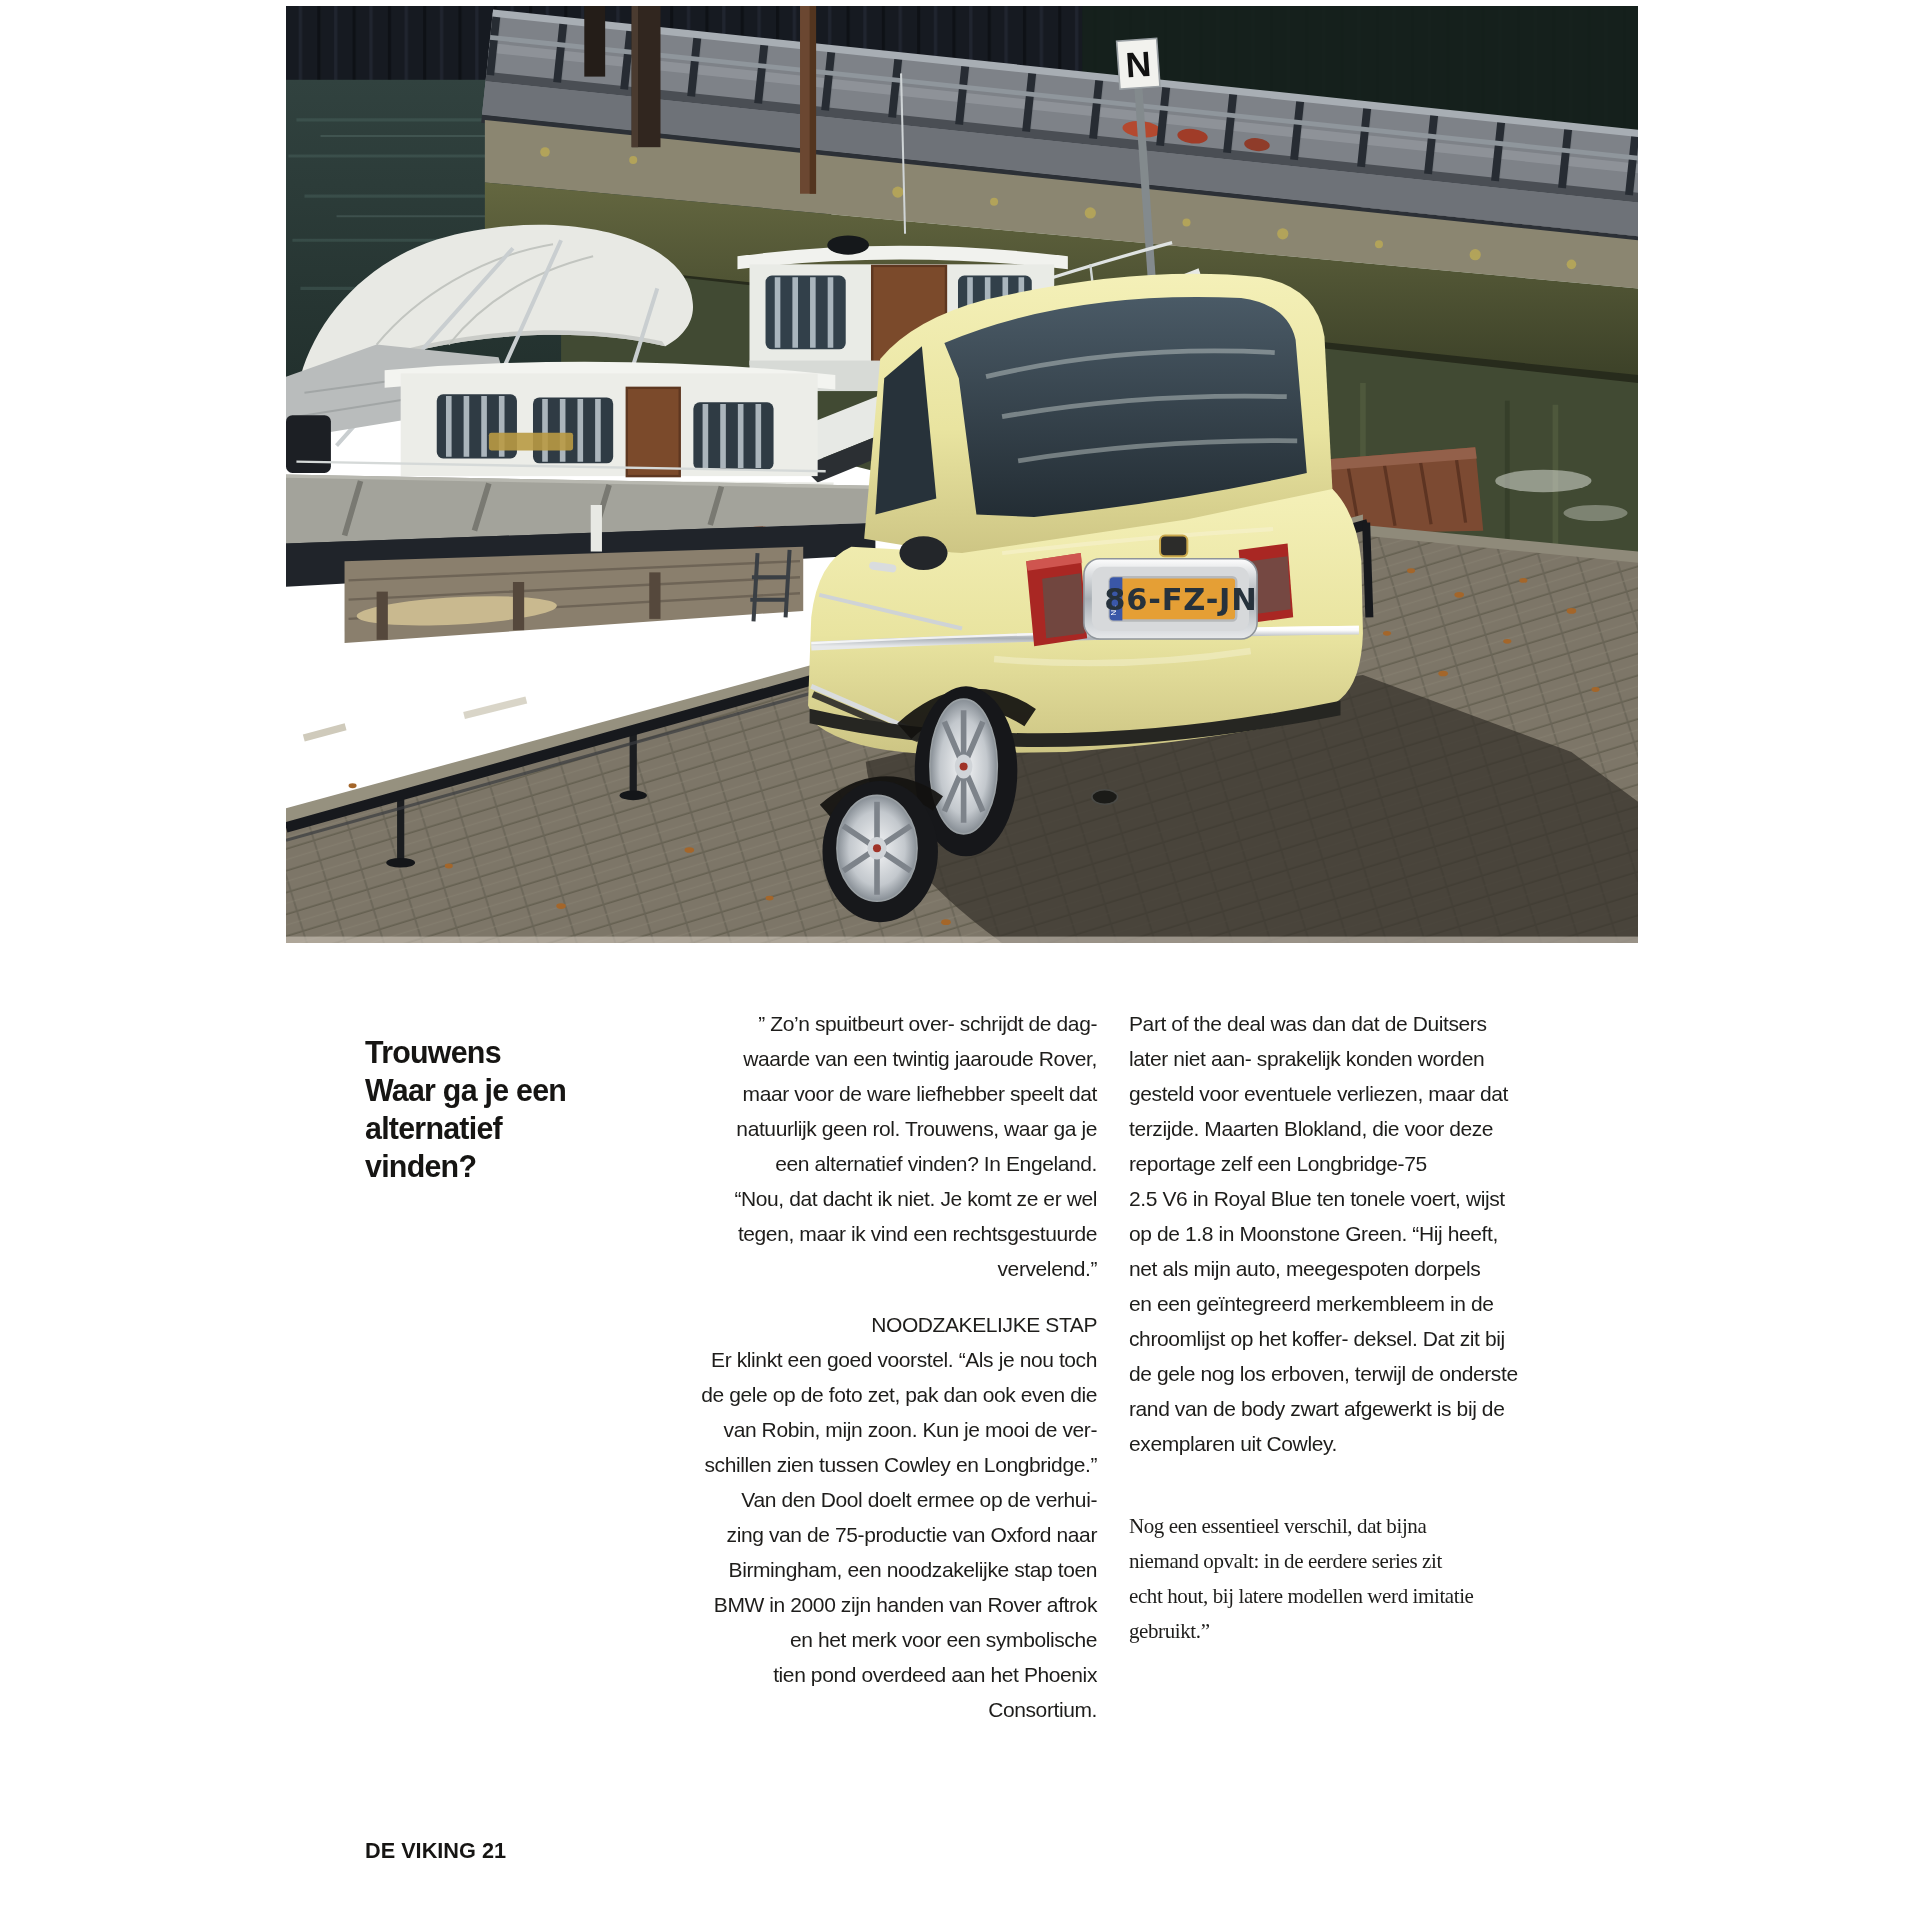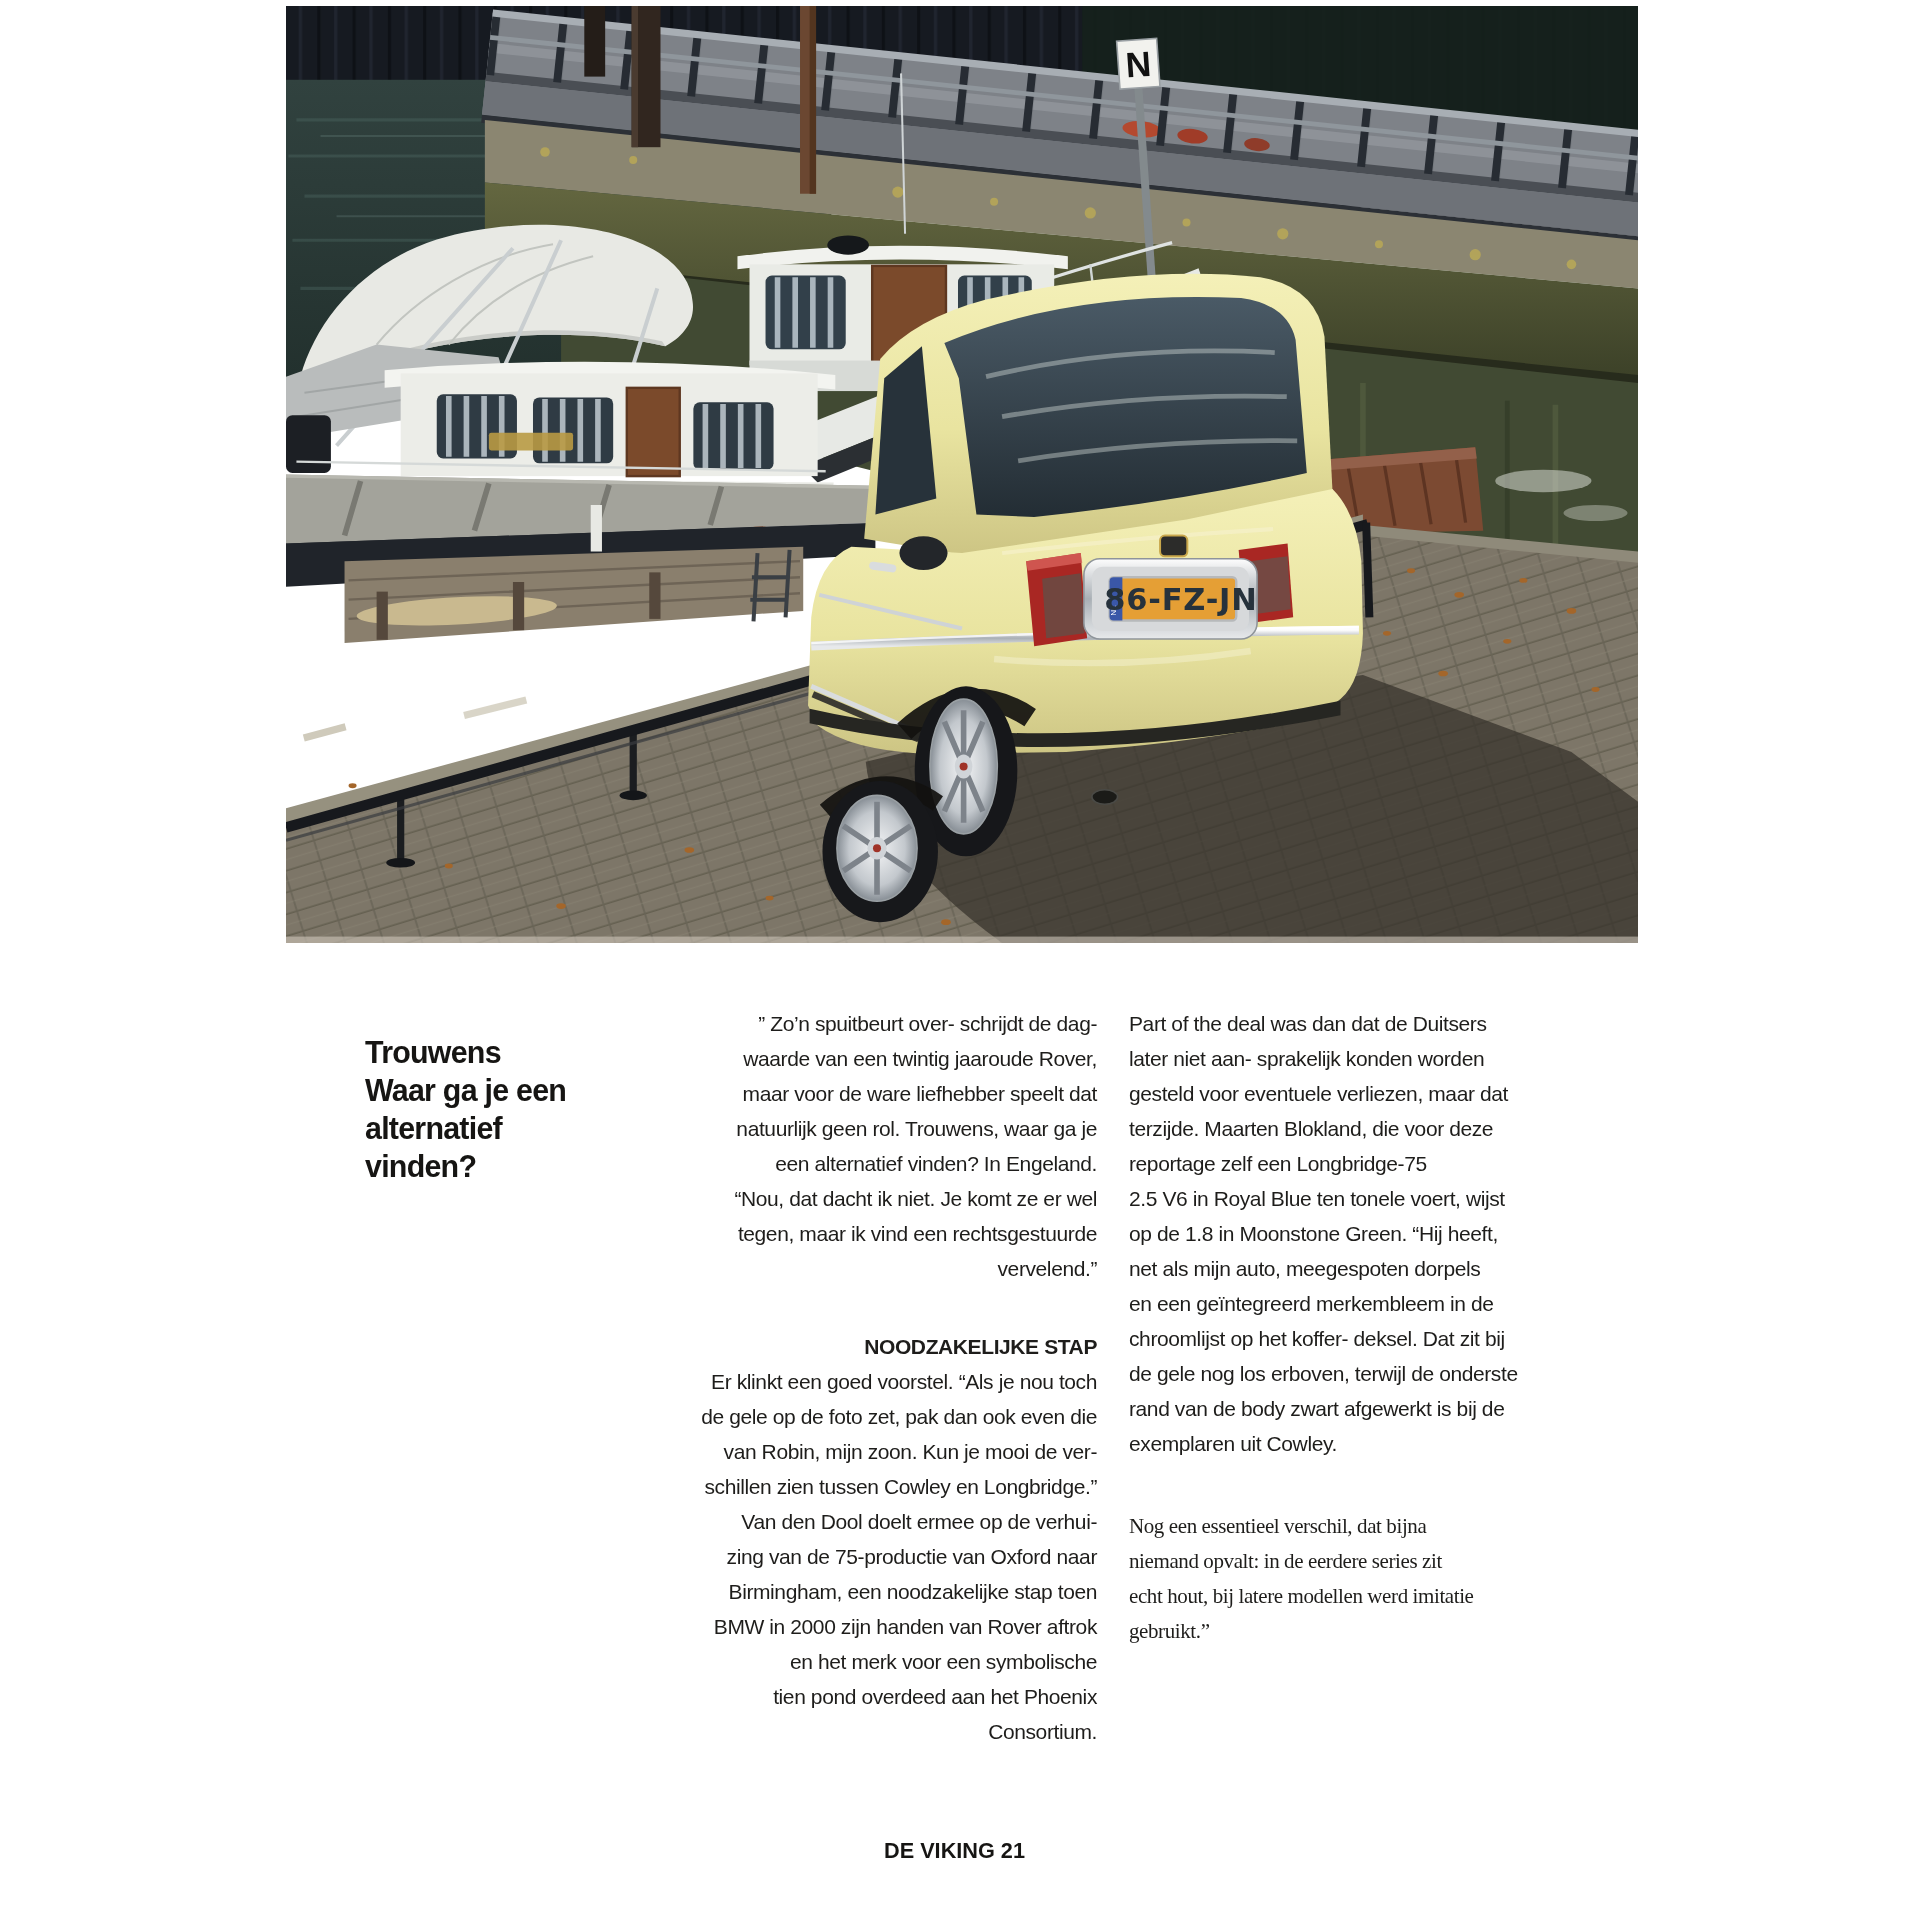--- a/index.html
+++ b/index.html
@@ -7,23 +7,23 @@
         font-family:"Liberation Sans","DejaVu Sans",sans-serif;color:#1d1c1a;}
   .photo-frame{position:absolute;left:286px;top:6.4px;width:1352px;height:937px;overflow:hidden;}
   .photo-frame svg{display:block;width:100%;height:100%;}
   .headline{position:absolute;left:365px;top:1012px;width:289px;
             font-size:32px;font-weight:700;line-height:38px;letter-spacing:-0.8px;
             white-space:pre;transform:scaleX(.95);transform-origin:left top;color:#161513;}
   .col{position:absolute;top:1006px;font-size:21px;line-height:35px;letter-spacing:-0.4px;color:#1e1d1b;}
   .col-1{left:664px;width:433px;text-align:right;}
   .col-2{left:1129px;width:433px;}
   .para{white-space:pre;}
-  .subhead{font-weight:700;margin-top:43px;white-space:pre;}
+  .subhead{font-weight:400;margin-top:21px;white-space:pre;}
   .para-gap{margin-top:48px;font-family:Liberation Serif, serif;}
-  .footer{position:absolute;left:365px;top:1838px;width:1179px;text-align:center;
+  .footer{position:absolute;left:365px;top:1838px;width:1179px;text-align:left;
           font-size:21.7px;font-weight:700;letter-spacing:0;color:#161513;}
 </style>
 </head>
 <body>
 
 <div class="page">
 
   <div class="photo-frame">
   <svg viewBox="357 8 1686 1168" preserveAspectRatio="none" role="img">
     <defs>

